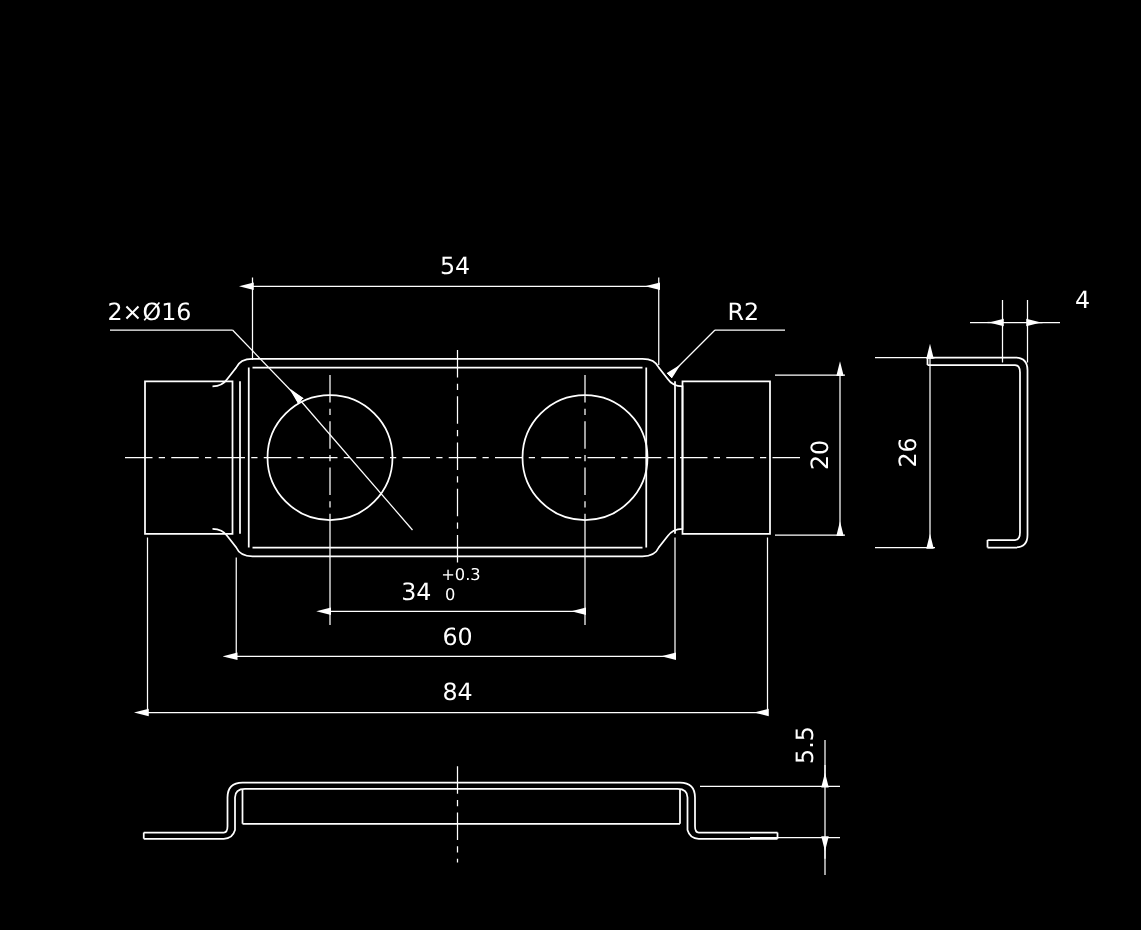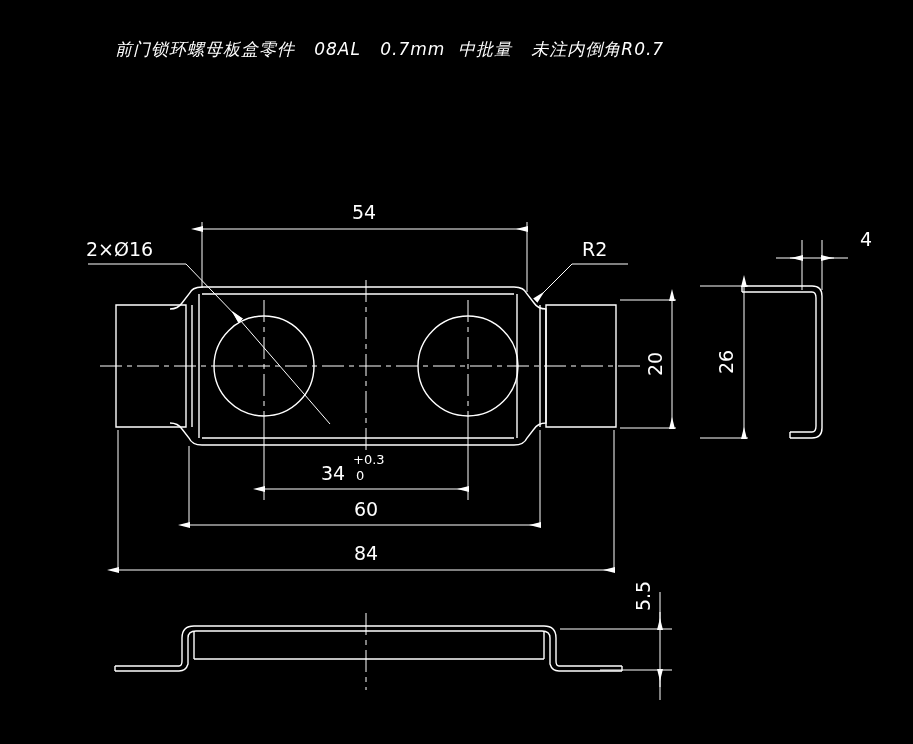--- a/index.html
+++ b/index.html
@@ -46,21 +46,20 @@
     font-size: 13px;
     fill: #ffffff;
     stroke: none;
   }
 </style>
 </head>
 <body>
 
 <div id="cad-root">
 
-  <div id="title-line">前门锁环螺母板盒零件   08AL   0.7mm  中批量   未注内倒角R0.7</div>
 
   <svg id="drawing-svg" width="913" height="744" viewBox="0 0 913 744">
 
     <defs>
       <marker id="arrF" markerWidth="12" markerHeight="8" refX="11" refY="4" orient="auto" markerUnits="userSpaceOnUse">
         <path d="M0,4 L12,1 L12,7 Z" fill="#ffffff"></path>
       </marker>
       <marker id="arrB" markerWidth="12" markerHeight="8" refX="11" refY="4" orient="auto" markerUnits="userSpaceOnUse">
         <path d="M0,4 L12,1 L12,7 Z" fill="#ffffff"></path>
       </marker>

